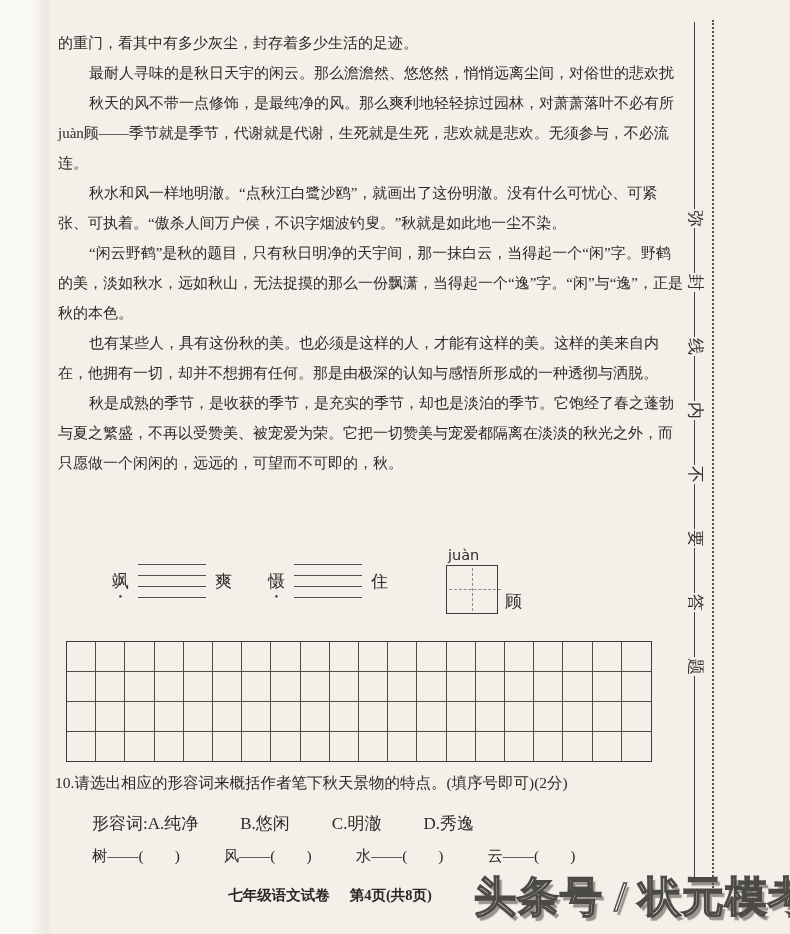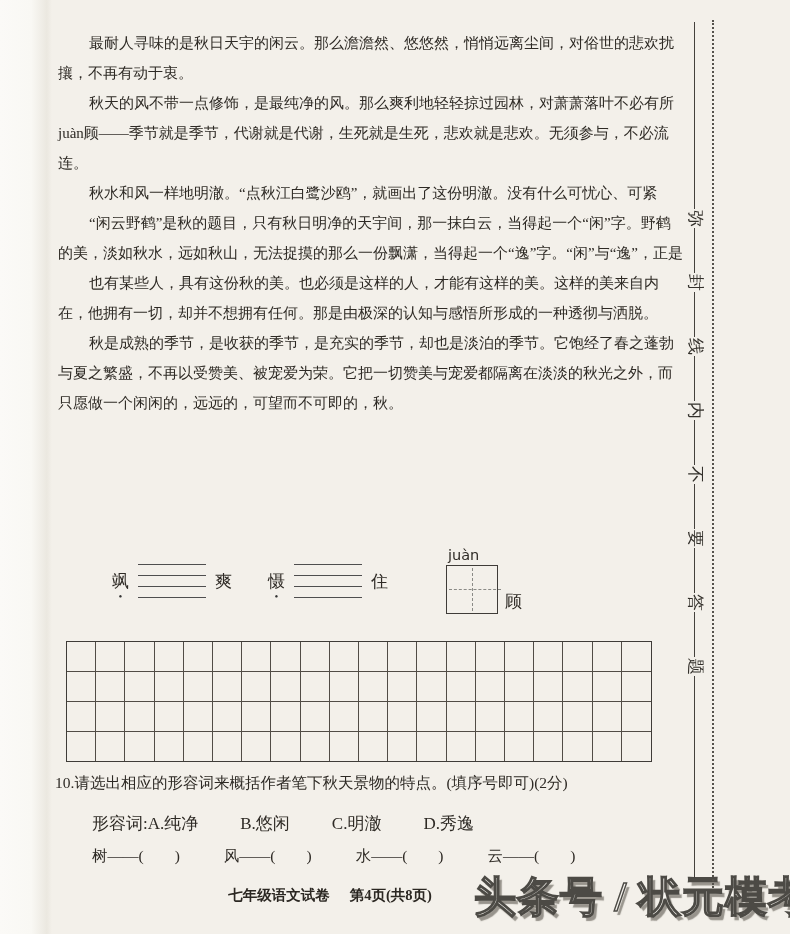--- a/index.html
+++ b/index.html
@@ -67,20 +67,21 @@
     background:#f3f0ea;padding:4px 1px;color:#33302b;
   }
 </style>
 </head>
 <body>
 
 <div class="page">
   <div class="scan-strip"></div>
 
   <div class="passage">
+    <div class="ln">的重门，看其中有多少灰尘，封存着多少生活的足迹。</div>
     <div class="ln jline ind">
         <span>最</span>
         <span>耐</span>
         <span>人</span>
         <span>寻</span>
         <span>味</span>
         <span>的</span>
         <span>是</span>
         <span>秋</span>
         <span>日</span>
@@ -108,21 +109,20 @@
         <span>间</span>
         <span>，</span>
         <span>对</span>
         <span>俗</span>
         <span>世</span>
         <span>的</span>
         <span>悲</span>
         <span>欢</span>
         <span>扰</span>
       </div>
-    <div class="ln">攘，不再有动于衷。</div>
     <div class="ln jline ind">
         <span>秋</span>
         <span>天</span>
         <span>的</span>
         <span>风</span>
         <span>不</span>
         <span>带</span>
         <span>一</span>
         <span>点</span>
         <span>修</span>
@@ -234,20 +234,21 @@
         <span>有</span>
         <span>什</span>
         <span>么</span>
         <span>可</span>
         <span>忧</span>
         <span>心</span>
         <span>、</span>
         <span>可</span>
         <span>紧</span>
       </div>
+    <div class="ln">张、可执着。“傲杀人间万户侯，不识字烟波钓叟。”秋就是如此地一尘不染。</div>
     <div class="ln jline ind">
         <span>“</span>
         <span>闲</span>
         <span>云</span>
         <span>野</span>
         <span>鹤</span>
         <span>”</span>
         <span>是</span>
         <span>秋</span>
         <span>的</span>
@@ -324,20 +325,21 @@
         <span>闲</span>
         <span>”</span>
         <span>与</span>
         <span>“</span>
         <span>逸</span>
         <span>”</span>
         <span>，</span>
         <span>正</span>
         <span>是</span>
       </div>
+    <div class="ln">秋的本色。</div>
     <div class="ln jline ind">
         <span>也</span>
         <span>有</span>
         <span>某</span>
         <span>些</span>
         <span>人</span>
         <span>，</span>
         <span>具</span>
         <span>有</span>
         <span>这</span>

